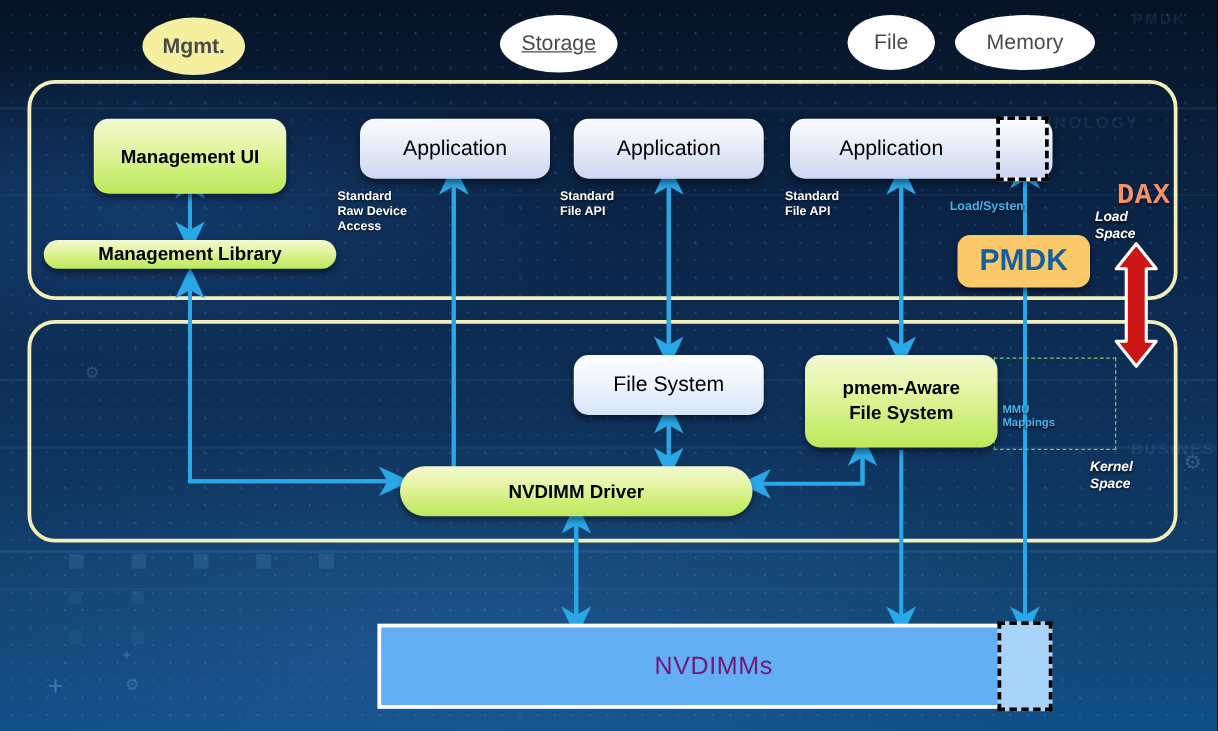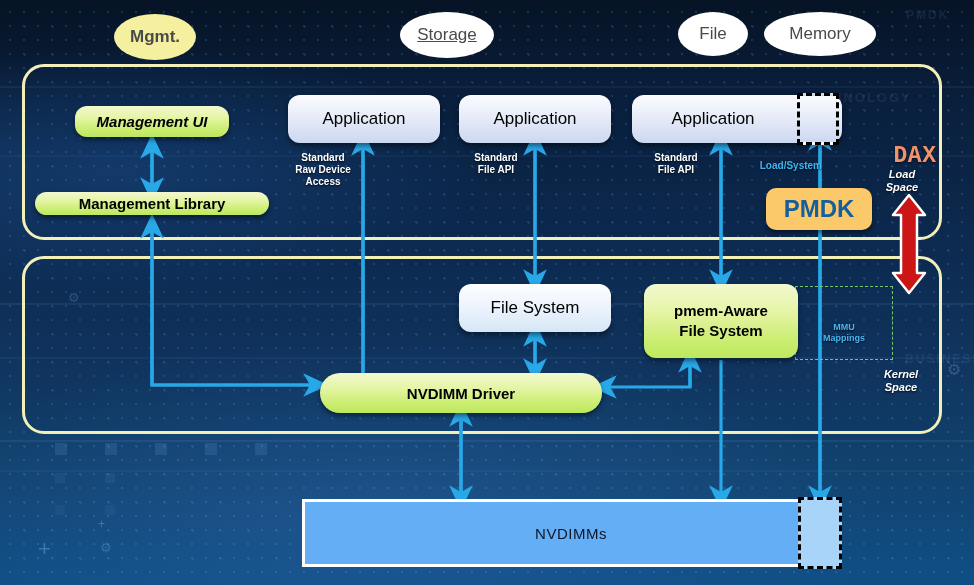--- a/index.html
+++ b/index.html
@@ -106,21 +106,20 @@
     border-radius: 26px;
     font-size: 15px;
   }
 
   .label {
     position: absolute;
     color: #ffffff;
     font-weight: bold;
     font-size: 10px;
     line-height: 12px;
-    text-align: center;
     text-shadow: 0 1px 2px rgba(0,0,0,0.8);
   }
   .label.blue { color: #3fb5f2; }
   .label.space {
     font-style: italic;
     font-size: 11px;
     line-height: 13px;
   }
   .label.mmu {
     color: #4ab4ef;
@@ -177,22 +176,22 @@
     box-sizing: border-box;
     border: 1px dashed #76c46a;
   }
 
   .nvdimms {
     position: absolute;
     box-sizing: border-box;
     border: 3px solid #ffffff;
     background: #63aef5;
     display: flex; align-items: center; justify-content: center;
-    color: #0f172a;
-    font-size: 15px;
+    color: #701a75;
+    font-size: 20px;
     letter-spacing: 0.5px;
   }
 
   svg.arrows {
     position: absolute;
     left: 0; top: 0;
     width: 974px; height: 585px;
     pointer-events: none;
     overflow: visible;
   }
@@ -272,21 +271,21 @@
       <path d="M461,414 L461,498"></path>
       <path d="M461,498 L461,414"></path>
 
       <path d="M721,360 L721,498"></path>
 
       <path d="M820,498 L820,138"></path>
       <path d="M820,138 L820,498"></path>
     </g>
   </svg>
 
-  <div class="node green" style="left:75px;top:106px;width:154px;height:31px;font-style:italic;">
+  <div class="node green" style="left:75px;top:95px;width:154px;height:60px;">
     <span>Management UI</span>
   </div>
   <div class="node green pill" style="left:35px;top:192px;width:234px;height:23px;">
     <span>Management Library</span>
   </div>
 
   <div class="node app" style="left:288px;top:95px;width:152px;height:48px;">
     <span>Application</span>
   </div>
   <div class="node app" style="left:459px;top:95px;width:152px;height:48px;">

